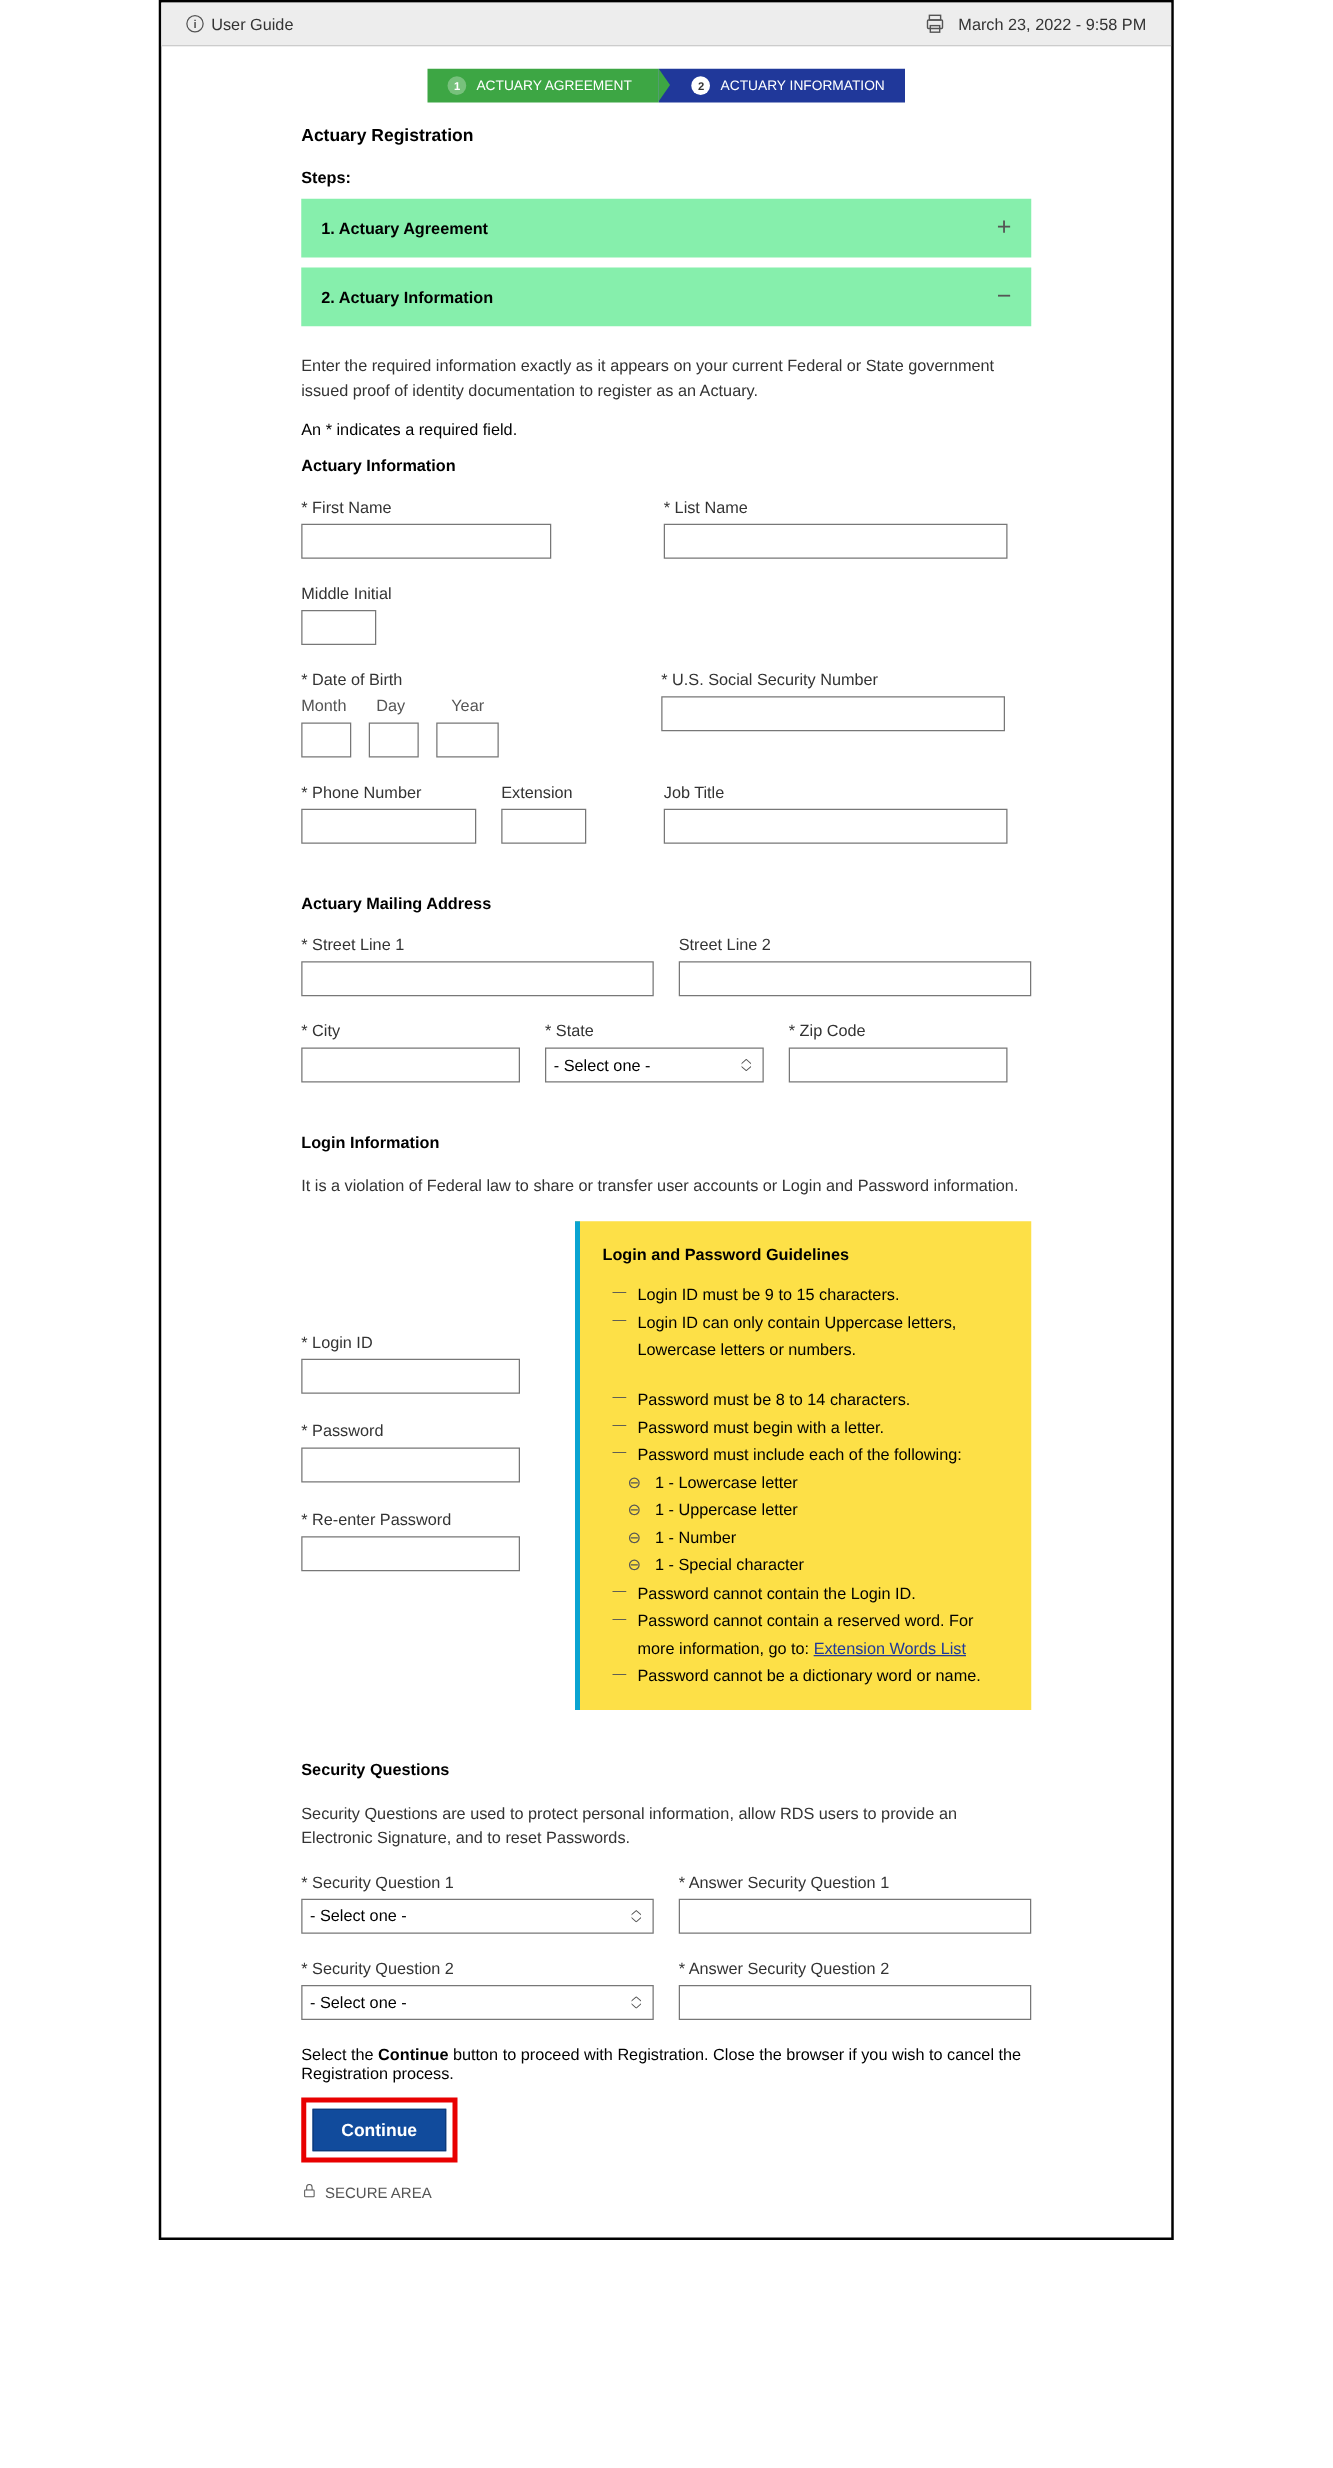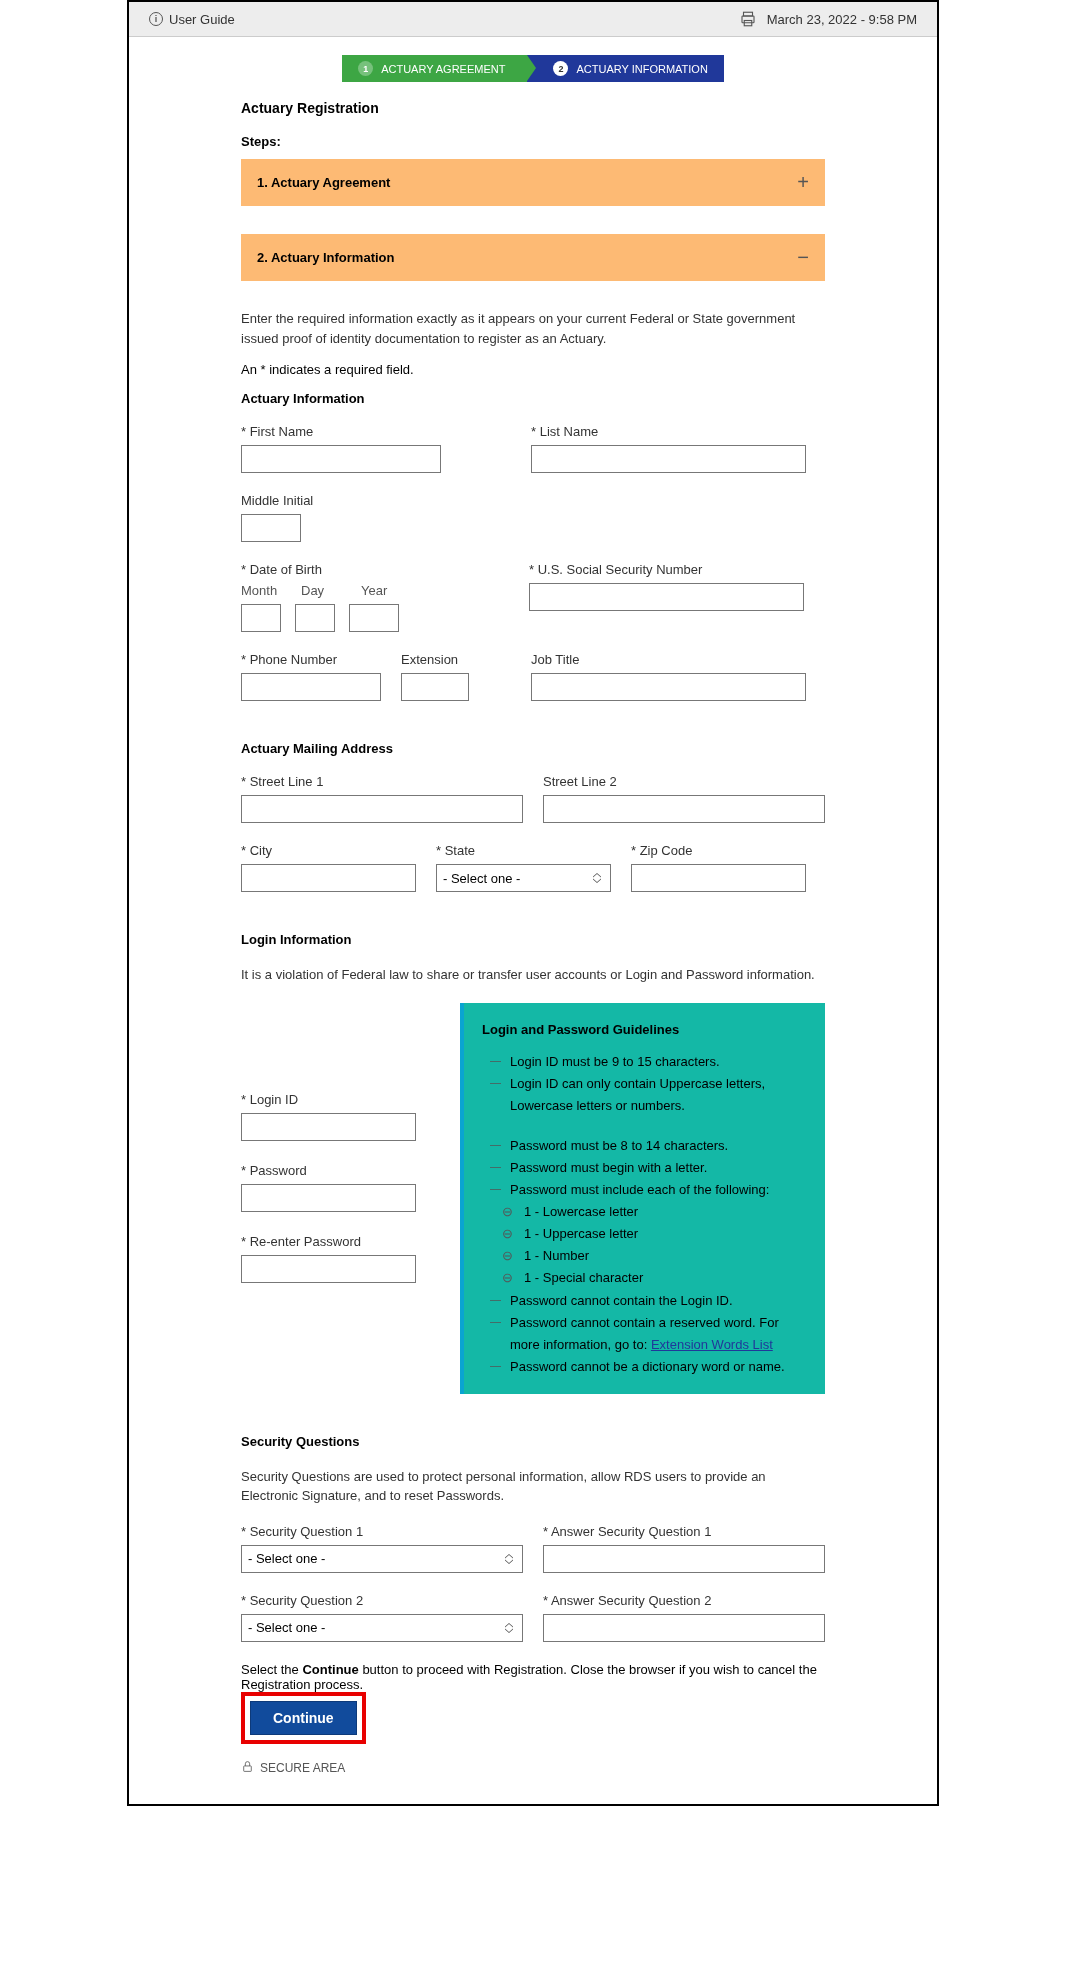--- a/index.html
+++ b/index.html
@@ -13,21 +13,21 @@
 .stepper{display:flex;justify-content:center;margin:18px 0}
 .step{display:flex;align-items:center;padding:6px 16px;font-size:11px;color:#fff;position:relative}
 .step1{background:#3da644;padding-right:22px}
 .step1::after{content:'';position:absolute;right:-9px;top:0;border-top:13px solid transparent;border-bottom:13px solid transparent;border-left:9px solid #3da644;z-index:2}
 .step2{background:#20389a;padding-left:26px}
 .step-badge{background:#fff;color:#333;border-radius:50%;width:15px;height:15px;display:inline-flex;align-items:center;justify-content:center;font-size:9px;font-weight:bold;margin-right:8px}
 .step1 .step-badge{background:rgba(255,255,255,.3);color:#fff}
 .content{padding:0 112px 20px}
 h1{font-size:14px;font-weight:bold;margin:6px 0 18px}
 .steps-label{font-size:13px;font-weight:bold;margin-bottom:10px}
-.accordion{background:#fdba74;padding:12px 16px;display:flex;justify-content:space-between;align-items:center;margin-bottom:28px;font-size:13px}
+.accordion{background:#86efac;padding:12px 16px;display:flex;justify-content:space-between;align-items:center;margin-bottom:8px;font-size:13px}
 .accordion-title{font-weight:bold}
 .plus-icon,.minus-icon{font-size:20px;color:#555;font-weight:300}
 .intro{font-size:13px;color:#333;margin:22px 0 14px;line-height:1.5}
 .req{font-size:13px;margin-bottom:14px}
 .section-heading{font-size:13px;font-weight:bold;margin:12px 0 18px}
 .row{display:flex;gap:20px;margin-bottom:20px}
 .field{display:flex;flex-direction:column}
 .field label{font-size:13px;margin-bottom:6px;color:#333}
 .field input,.field select{border:1px solid #777;height:28px;padding:2px 6px;font-size:13px;background:#fff}
 .field select{appearance:none;-webkit-appearance:none;padding-right:36px;background-image:none;position:relative}
@@ -38,32 +38,32 @@
 .dob-inputs{display:flex;gap:14px}
 .dob-inputs input{width:40px}
 .dob-inputs input.year{width:50px}
 .w200{width:200px}
 .w275{width:275px}
 .w140{width:140px}
 .w68{width:68px}
 .w60{width:60px}
 .w175{width:175px}
 .col-half{flex:1}
-.guidelines{background:#14b8a6;border-left:4px solid #0aa4d1;padding:16px 18px;font-size:13px;line-height:1.7}
+.guidelines{background:#fde047;border-left:4px solid #0aa4d1;padding:16px 18px;font-size:13px;line-height:1.7}
 .guidelines .g-title{font-weight:bold;margin-bottom:10px}
 .guidelines ul{list-style:none;padding-left:14px}
 .guidelines li{position:relative;padding-left:14px}
 .guidelines li::before{content:'—';position:absolute;left:-6px;color:#555;font-size:11px}
 .guidelines li.sub{padding-left:28px}
 .guidelines li.sub::before{content:'⊖';left:6px;font-size:13px}
 .guidelines a{color:#20389a;text-decoration:underline}
 .login-row{display:flex;gap:44px;align-items:center}
 .login-left{width:175px}
 .login-left .field{margin-bottom:22px}
-.continue-text{font-size:13px;}
+.continue-text{font-size:13px;margin-bottom:12px}
 .continue-text b{font-weight:bold}
 .continue-highlight{border:4px solid #e80000;display:inline-block;padding:5px}
 .continue-btn{background:#114b9c;border:1px solid #0d3a7a;color:#fff;font-size:14px;font-weight:bold;padding:8px 22px;cursor:pointer}
 .secure{display:flex;align-items:center;gap:6px;font-size:12px;color:#555;margin-top:16px;padding-bottom:8px}
 .lock-icon svg{width:13px;height:13px;stroke:#555;fill:none;stroke-width:1.5}
 .gap-section{margin-top:40px}
 </style>
 </head>
 <body>
 

